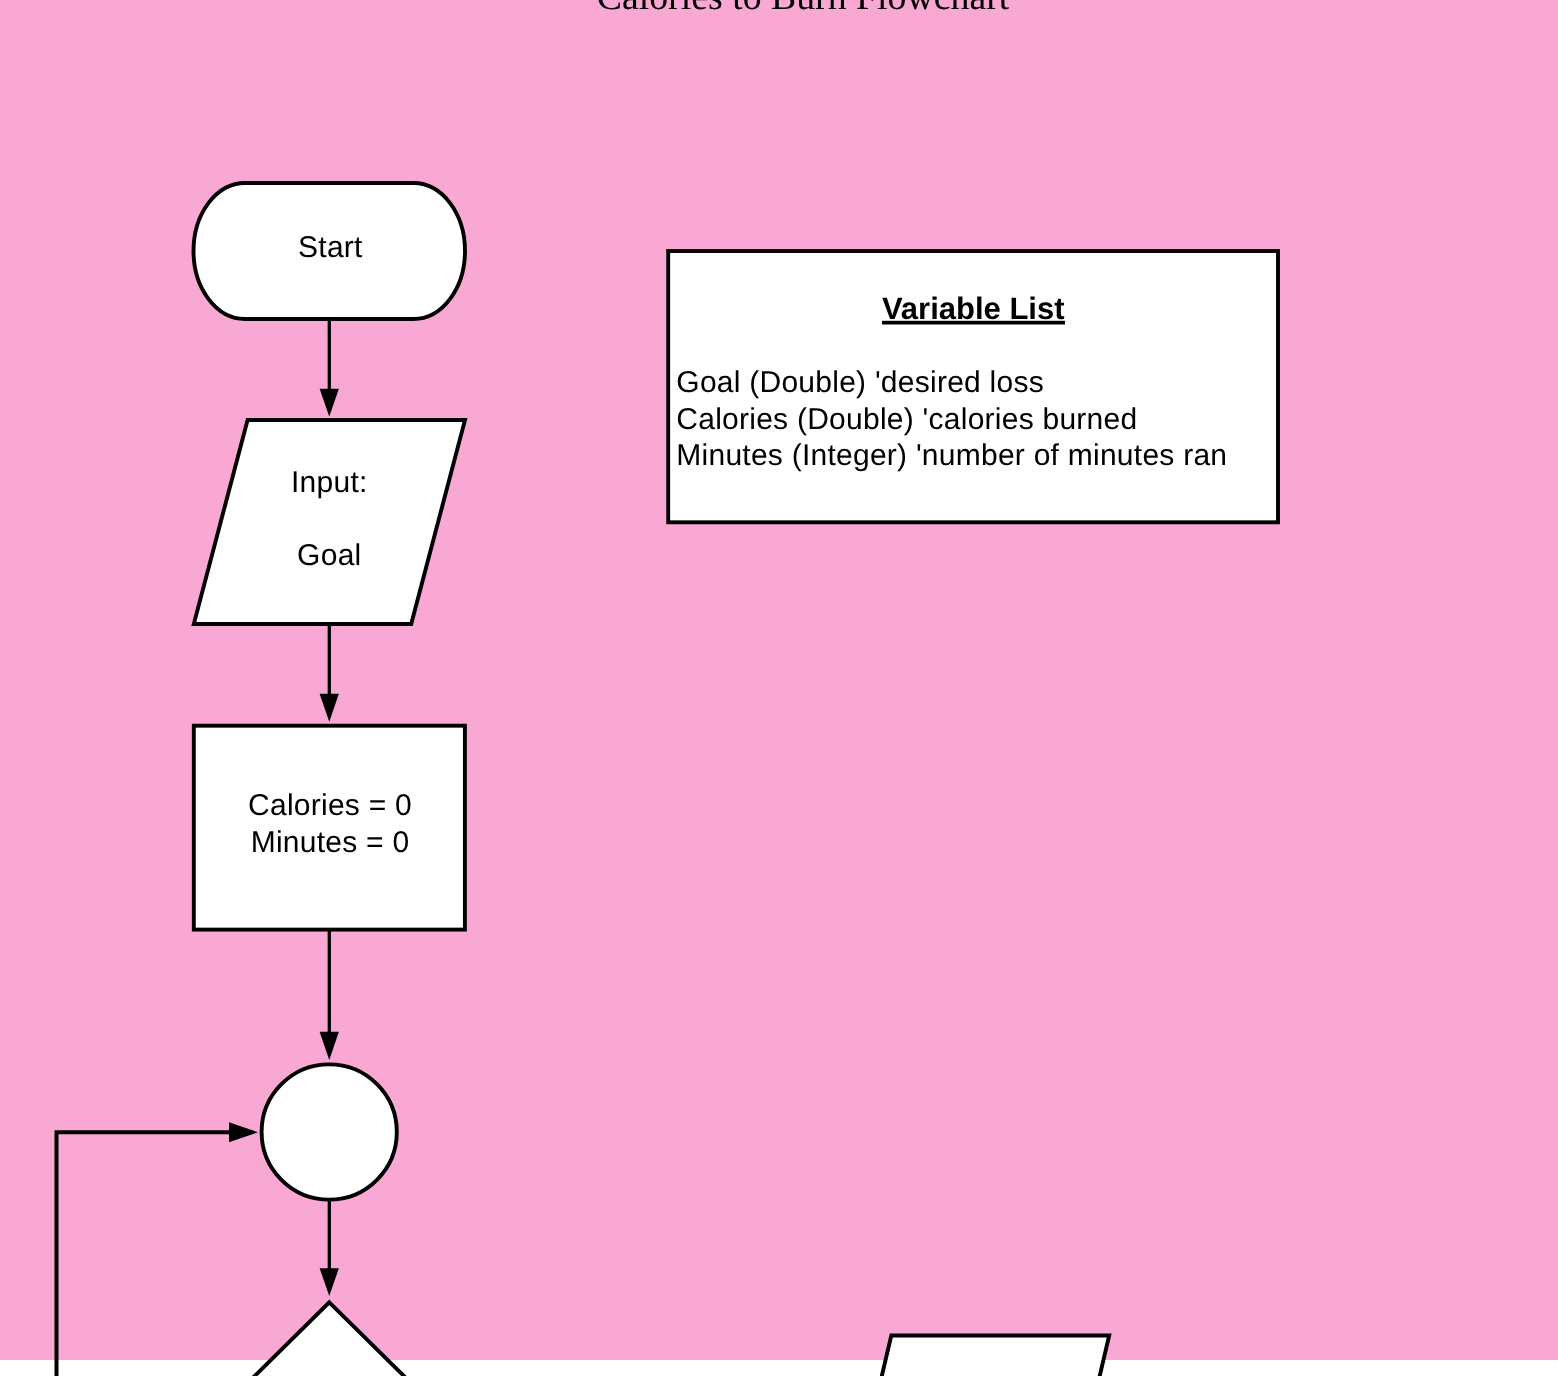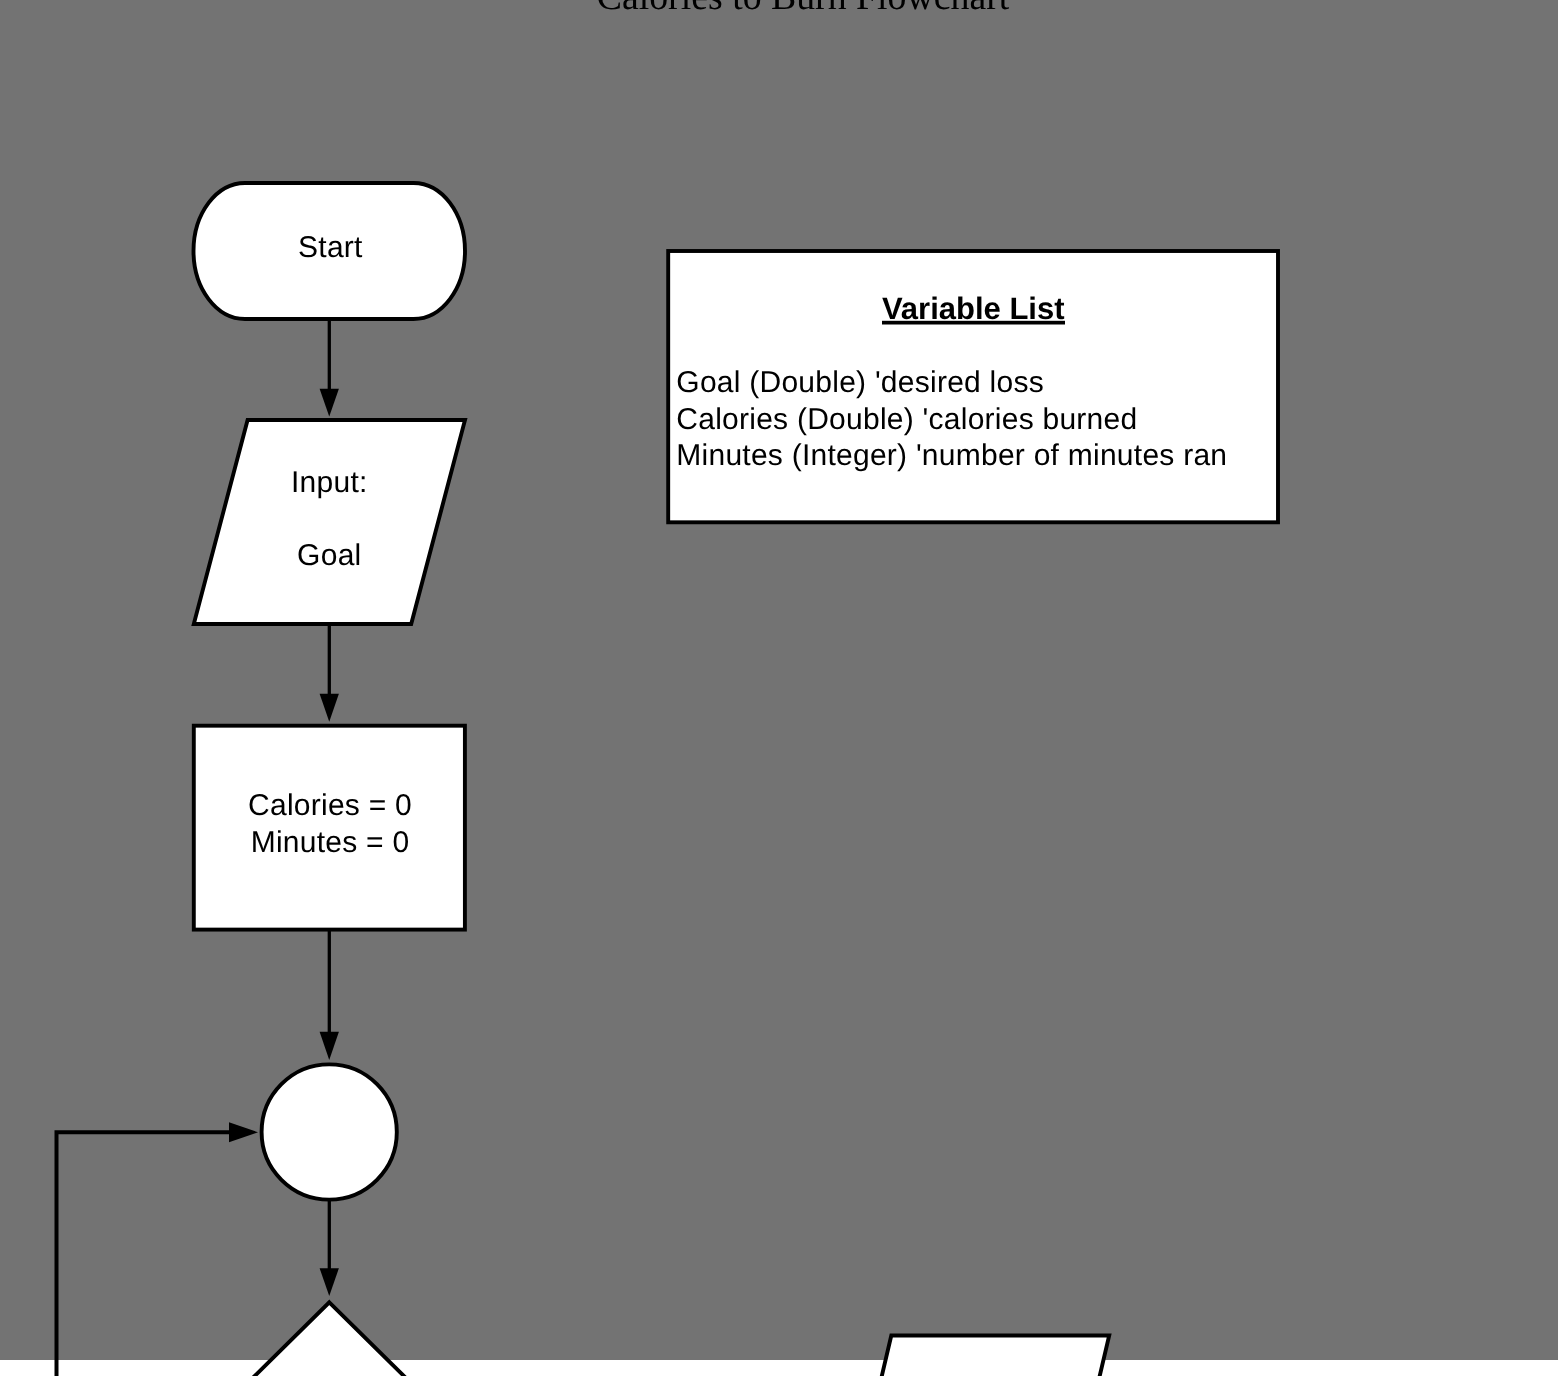--- a/index.html
+++ b/index.html
@@ -2,21 +2,21 @@
 <html><head>
 <meta charset="utf-8">
 <title>Calories to Burn Flowchart</title>
 <style>
   html, body { margin:0; padding:0; background:#ffffff; }
   body {
     width:1558px; height:1376px; overflow:hidden;
     font-family:"Liberation Sans", sans-serif; color:#000000;
     -webkit-font-smoothing:antialiased; text-rendering:geometricPrecision;
   }
-  #stage { position:relative; width:1558px; height:1360px; background:#737373; }
+  #stage { position:relative; width:1558px; height:1360px; background:#f9a8d4; }
   svg.canvas {
     position:absolute; left:0; top:0; width:1558px; height:1376px;
     display:block; transform:translateZ(0);
   }
   .shape      { fill:#ffffff; stroke:#000000; stroke-width:3.9; stroke-linejoin:miter; }
   .conn       { stroke:#000000; stroke-width:3.3; fill:none; stroke-linecap:butt; }
   .conn-thick { stroke:#000000; stroke-width:4.0; fill:none; stroke-linecap:butt; }
   .head       { fill:#000000; stroke:none; }
   text        { font-family:"Liberation Sans", sans-serif; fill:#000000; }
   .nodetext   { font-size:30px; text-anchor:middle; letter-spacing:0.25px; }

